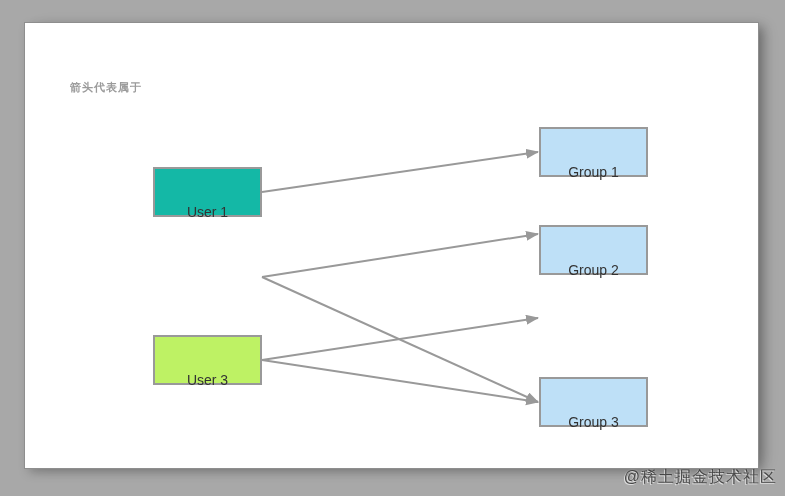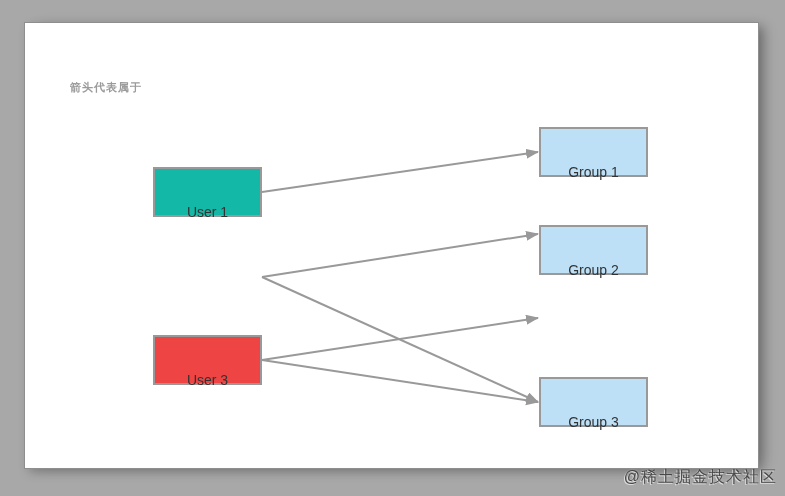--- a/index.html
+++ b/index.html
@@ -99,21 +99,21 @@
           <line x1="237" y1="254" x2="513" y2="211" stroke="#999999" stroke-width="2" marker-end="url(#arrowhead)"></line>
           <line x1="237" y1="254" x2="513" y2="379" stroke="#999999" stroke-width="2" marker-end="url(#arrowhead)"></line>
           <line x1="237" y1="337" x2="513" y2="295" stroke="#999999" stroke-width="2" marker-end="url(#arrowhead)"></line>
           <line x1="237" y1="337" x2="513" y2="379" stroke="#999999" stroke-width="2" marker-end="url(#arrowhead)"></line>
         </g>
     </svg>
 
     <div class="node user" id="node-user1" style="border-color: rgb(153, 153, 153); color: rgb(51, 51, 51); background: #14b8a6;">
       <span class="label">User 1</span>
     </div>
-    <div class="node user" id="node-user3" style="border-color: rgb(153, 153, 153); color: rgb(51, 51, 51); background: #ef4444; align-items: center;">
+    <div class="node user" id="node-user3" style="border-color: rgb(153, 153, 153); color: rgb(51, 51, 51); background: #bef264; align-items: center;">
       <span class="label">User 3</span>
     </div>
 
     <div class="node group" id="node-group1" style="border-color: rgb(153, 153, 153); color: rgb(51, 51, 51); background: rgb(190, 224, 247);">
       <span class="label">Group 1</span>
     </div>
     <div class="node group" id="node-group2" style="border-color: rgb(153, 153, 153); color: rgb(51, 51, 51); background: rgb(190, 224, 247);">
       <span class="label">Group 2</span>
     </div>
     <div class="node group" id="node-group4" style="border-color: rgb(153, 153, 153); color: rgb(51, 51, 51); background: rgb(190, 224, 247);">

